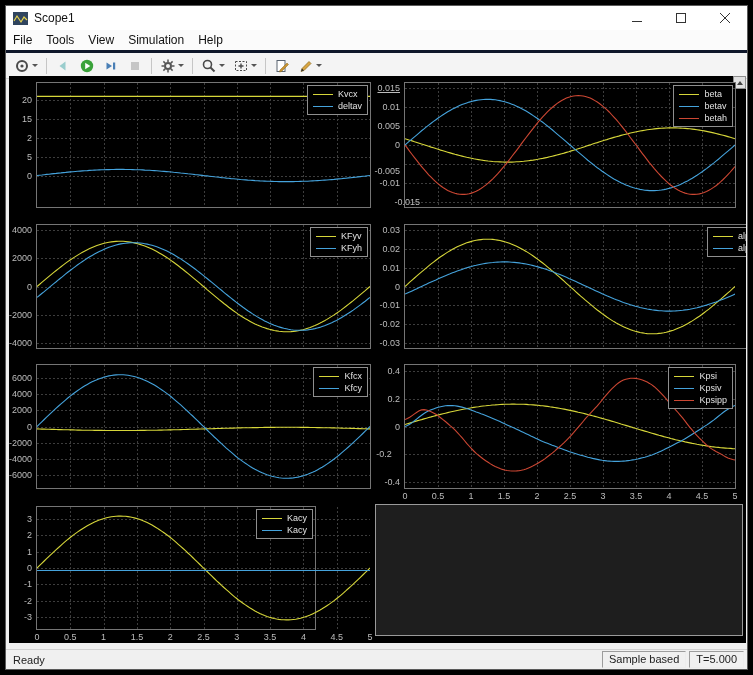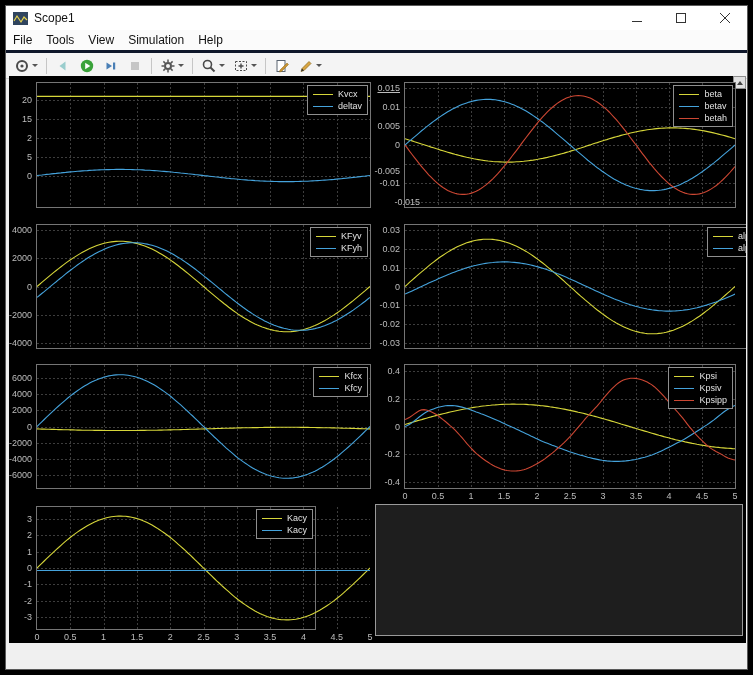--- a/index.html
+++ b/index.html
@@ -321,21 +321,21 @@
           </div>
           <div class="legend-row">
             <span class="legend-line" style="border-top-color: rgb(204, 71, 51);"></span>
             <span class="legend-label">Kpsipp</span>
           </div>
         </div>
       </div>
       <div class="ytick" style="left: 359px; top: 289.591px;">0.4</div>
       <div class="ytick" style="left: 359px; top: 317.545px;">0.2</div>
       <div class="ytick" style="left: 359px; top: 345.5px;">0</div>
-      <div class="ytick" style="left: 359px; top: 373.455px;">-0.2</div>
+      <div class="ytick" style="left: 359px; top: 373.455px; text-align: center;">-0.2</div>
       <div class="ytick" style="left: 359px; top: 401.409px;">-0.4</div>
       <div class="xtick" style="left: 381px; top: 415px;">0</div>
       <div class="xtick" style="left: 414px; top: 415px;">0.5</div>
       <div class="xtick" style="left: 447px; top: 415px;">1</div>
       <div class="xtick" style="left: 480px; top: 415px;">1.5</div>
       <div class="xtick" style="left: 513px; top: 415px;">2</div>
       <div class="xtick" style="left: 546px; top: 415px;">2.5</div>
       <div class="xtick" style="left: 579px; top: 415px;">3</div>
       <div class="xtick" style="left: 612px; top: 415px;">3.5</div>
       <div class="xtick" style="left: 645px; top: 415px;">4</div>
@@ -371,14 +371,19 @@
       <div class="xtick" style="left: 112.9px; top: 556px;">1.5</div>
       <div class="xtick" style="left: 146.2px; top: 556px;">2</div>
       <div class="xtick" style="left: 179.5px; top: 556px;">2.5</div>
       <div class="xtick" style="left: 212.8px; top: 556px;">3</div>
       <div class="xtick" style="left: 246.1px; top: 556px;">3.5</div>
       <div class="xtick" style="left: 279.4px; top: 556px;">4</div>
       <div class="xtick" style="left: 312.7px; top: 556px;">4.5</div>
       <div class="xtick" style="left: 346px; top: 556px;">5</div>
     </div>
 
+  <div class="statusbar">
+    <span class="ready">Ready</span>
+    <span class="status-box">Sample based</span>
+    <span class="status-box">T=5.000</span>
+  </div>
 
 </div>
 
 </body></html>

